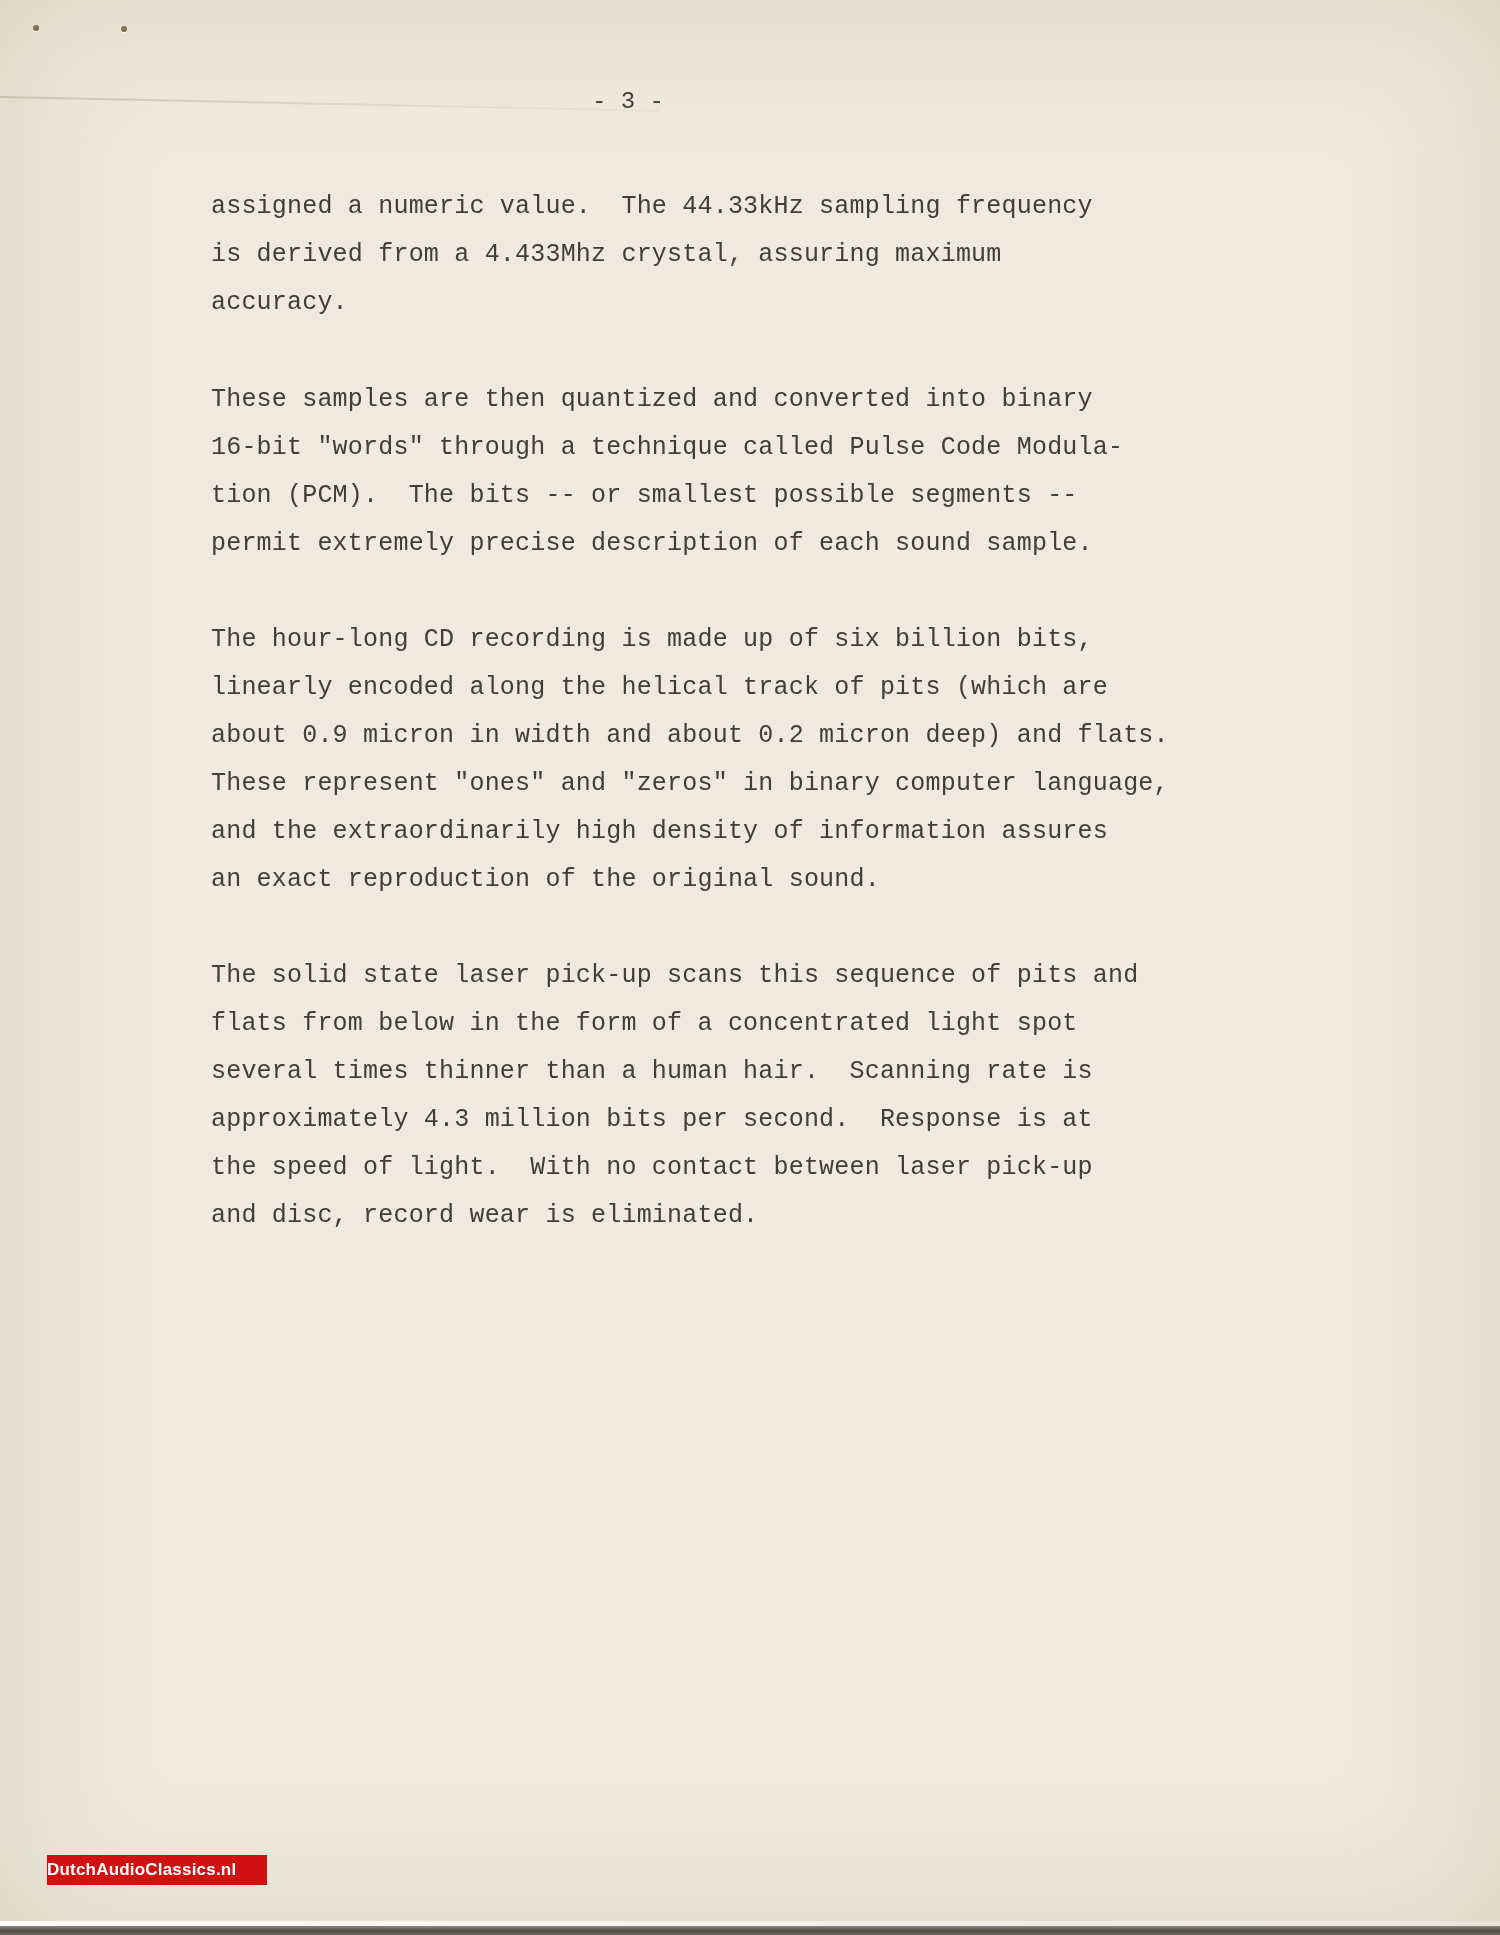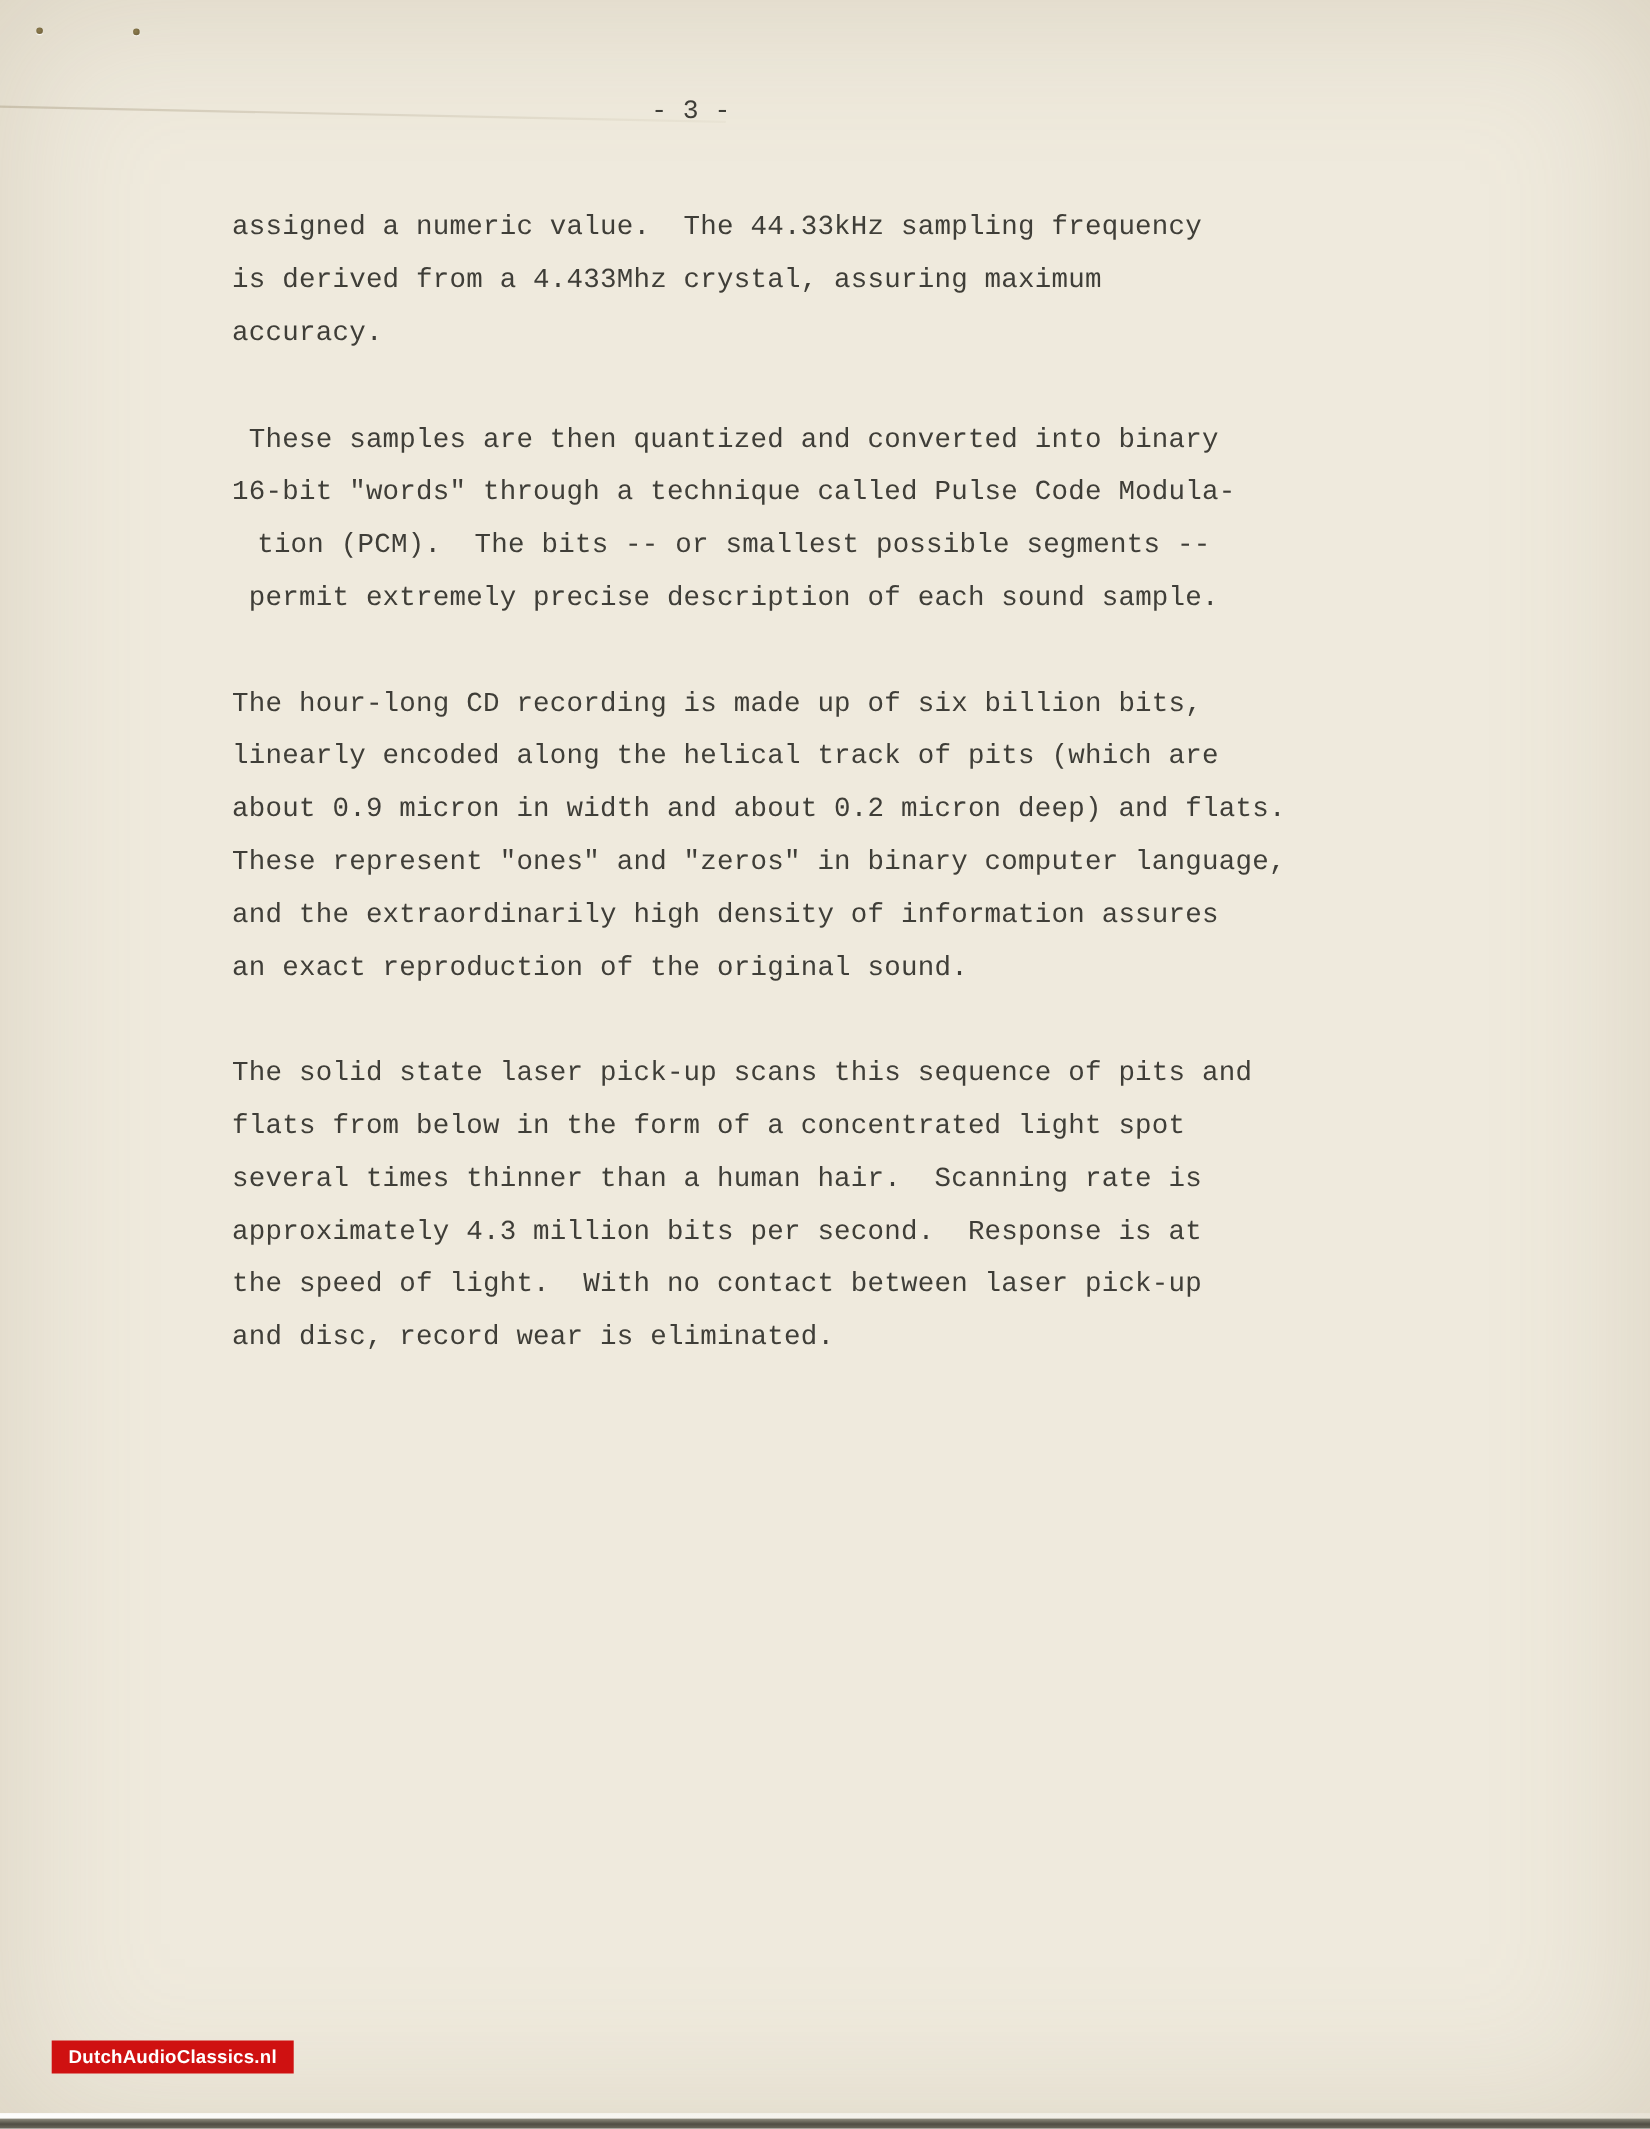--- a/index.html
+++ b/index.html
@@ -20,40 +20,40 @@
     white-space:pre;
   }
   .para{position:absolute;left:211px;}
   .para .line{
     height:48px;line-height:48px;
     font-size:25px;
     white-space:pre;
     letter-spacing:0.2px;
   }
   #para1{top:183px;}
-  #para2{top:376px;text-align:center;}
+  #para2{top:376px;}
   #para3{top:616px;font-family:Liberation Mono, monospace;}
   #para4{top:952px;}
   .crease{
     position:absolute;top:96px;left:0;width:660px;height:2px;
     background:linear-gradient(to right, rgba(170,158,132,0.45), rgba(170,158,132,0.08));
     transform:rotate(1.2deg);transform-origin:left center;
   }
   .staple-hole{
     position:absolute;width:6px;height:6px;border-radius:50%;
     background:radial-gradient(circle at 40% 40%, #8d7c4e, #6a5c38);
     box-shadow:0 1px 1px rgba(255,255,255,0.8);
   }
   #hole1{left:33px;top:25px;}
   #hole2{left:121px;top:26px;}
   .watermark{
     position:absolute;left:47px;top:1855px;
     width:220px;height:30px;
     background:#cf1111;
-    display:flex;align-items:center;justify-content:center;
+    display:flex;align-items:center;
   }
   .watermark span{
     color:#ffffff;
     font-family:"Liberation Sans","DejaVu Sans",sans-serif;
     font-weight:bold;font-size:17px;letter-spacing:0.2px;
     white-space:nowrap;
   }
   .bottom-highlight{
     position:absolute;left:0;bottom:8px;width:100%;height:6px;
     background:linear-gradient(to right, rgba(255,255,255,0.95), rgba(255,255,255,0.55) 55%, rgba(255,255,255,0.25));

